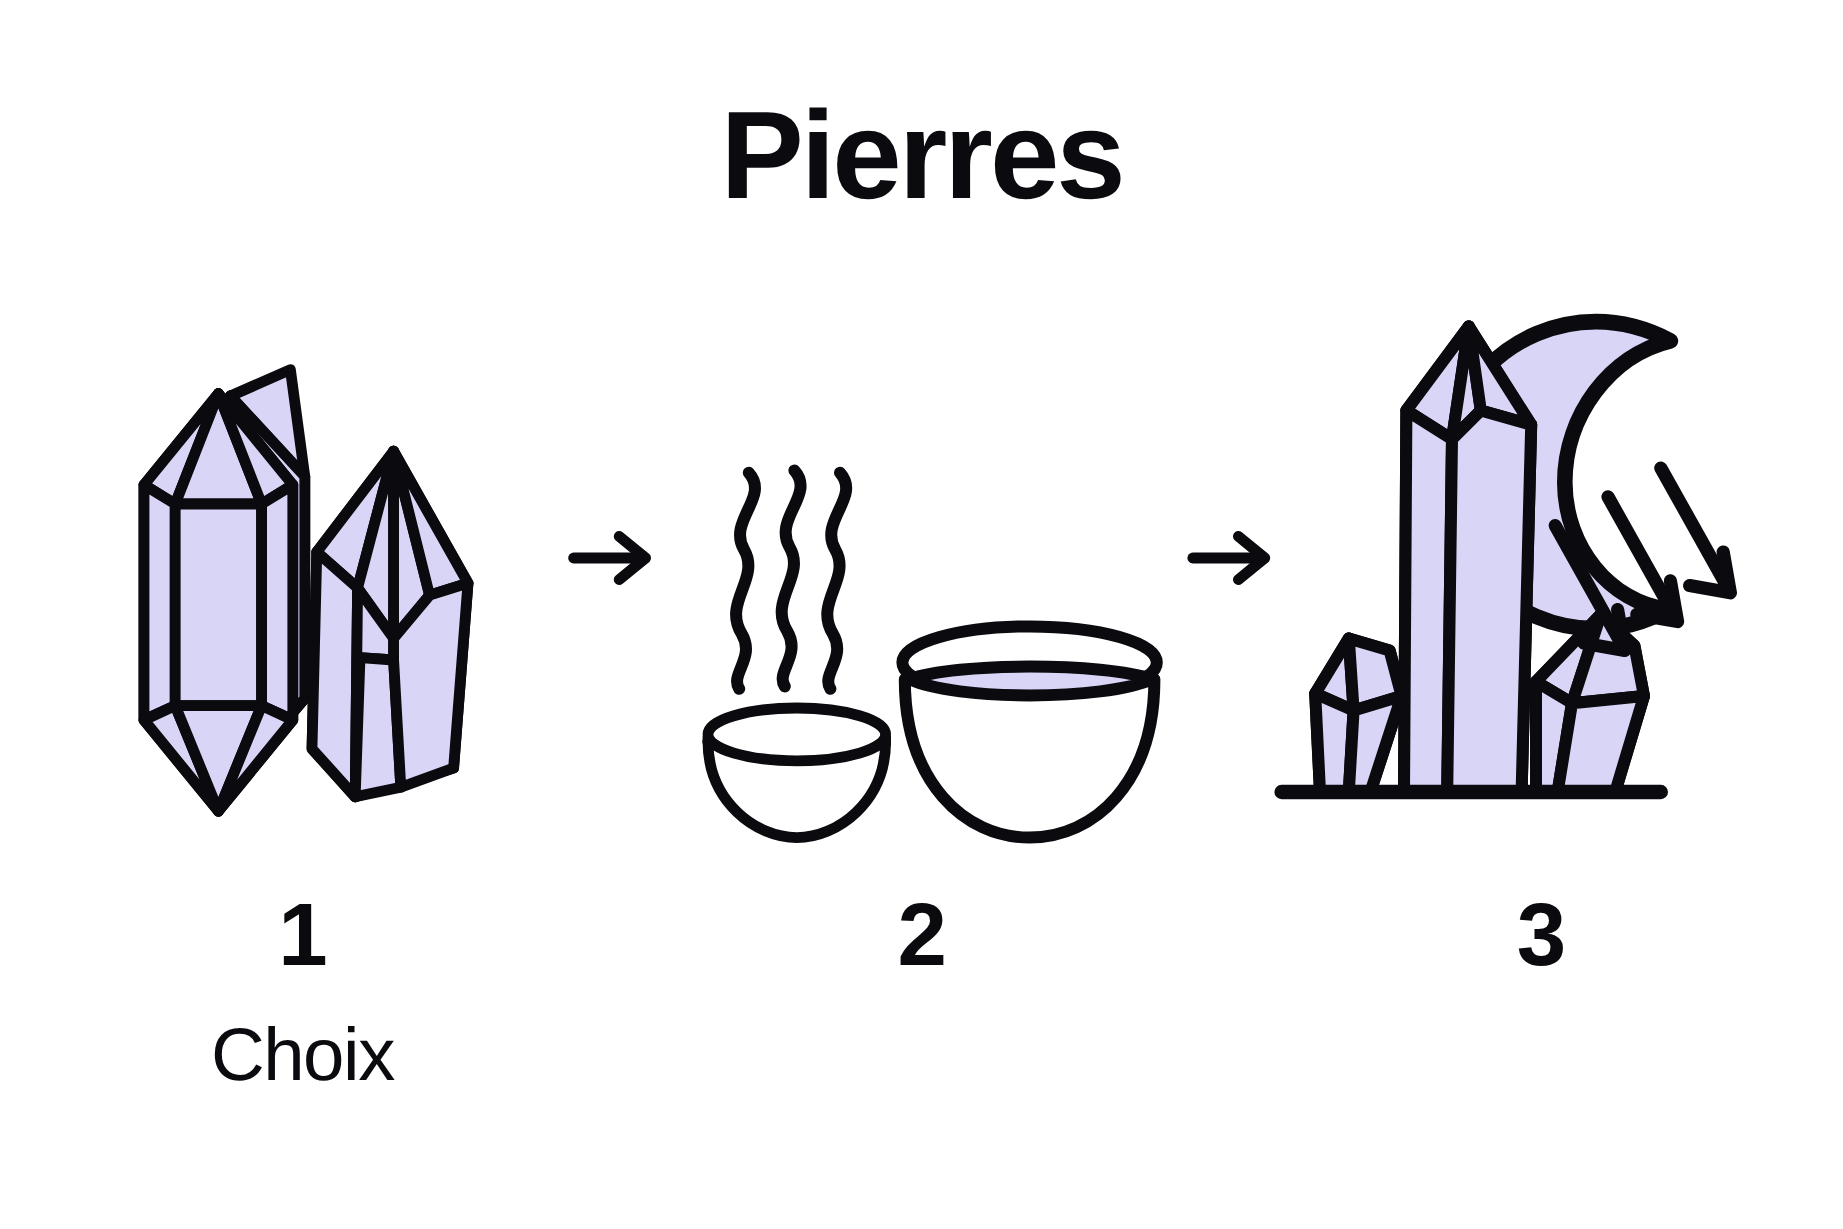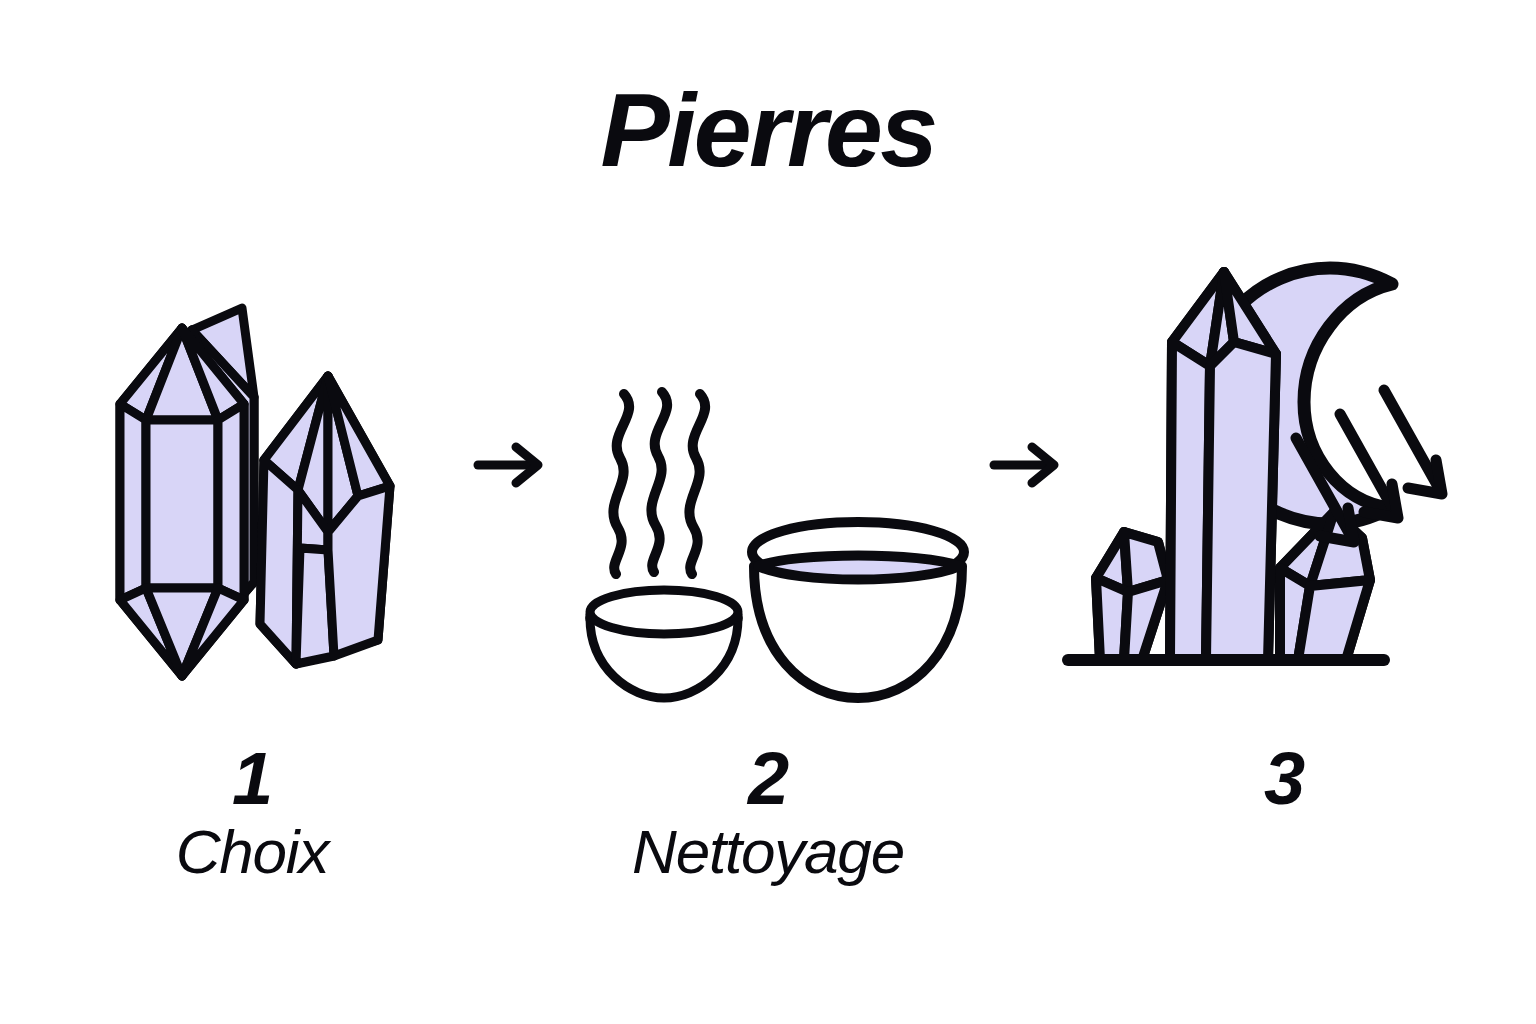--- a/index.html
+++ b/index.html
@@ -14,21 +14,20 @@
     color: #0a0a0f;
     overflow: hidden;
     position: relative;
   }
 
   .page {
     position: relative;
     width: 1287px;
     height: 1024px;
     background: #ffffff;
-    font-style: italic;
   }
 
   
   .title {
     position: absolute;
     top: 78px;
     left: 0;
     width: 1536px;
     text-align: center;
     font-size: 104px;
@@ -73,20 +72,21 @@
     line-height: 1;
     margin-top: 62px;
     letter-spacing: -1px;
     color: #0a0a0f;
   }
 
   .step-label {
     font-size: 62px;
     font-weight: 400;
     line-height: 1.15;
+    margin-top: 28px;
     letter-spacing: -1.2px;
     color: #0a0a0f;
     white-space: nowrap;
   }
 
   
   .connector {
     width: 96px;
     height: 430px;
     display: flex;
@@ -201,21 +201,20 @@
           </g>
 
           <g>
             <ellipse cx="290" cy="172" rx="106" ry="30" fill="#ffffff" stroke="#0a0a0f" stroke-width="10"></ellipse>
             <path d="M 186 186 C 186 272 236 318 290 318 C 344 318 394 272 394 186" fill="#ffffff" stroke="#0a0a0f" stroke-width="10" stroke-linecap="round"></path>
             <path d="M 190 186 C 228 172 352 172 392 186 C 352 204 228 204 190 186 Z" fill="#d8d5f7" stroke="#0a0a0f" stroke-width="10" stroke-linejoin="round"></path>
           </g>
         </svg>
       </div>
       <div class="step-num">2</div>
-      <div class="step-label">Nettoyage</div>
     </div>
 
     <div class="connector">
       <svg width="76" height="48" viewBox="0 0 76 48">
         <g stroke="#0a0a0f" fill="none" stroke-width="9" stroke-linecap="round" stroke-linejoin="round">
           <line x1="6" y1="24" x2="62" y2="24"></line>
           <polyline points="44,6 66,24 44,42"></polyline>
         </g>
       </svg>
     </div>

